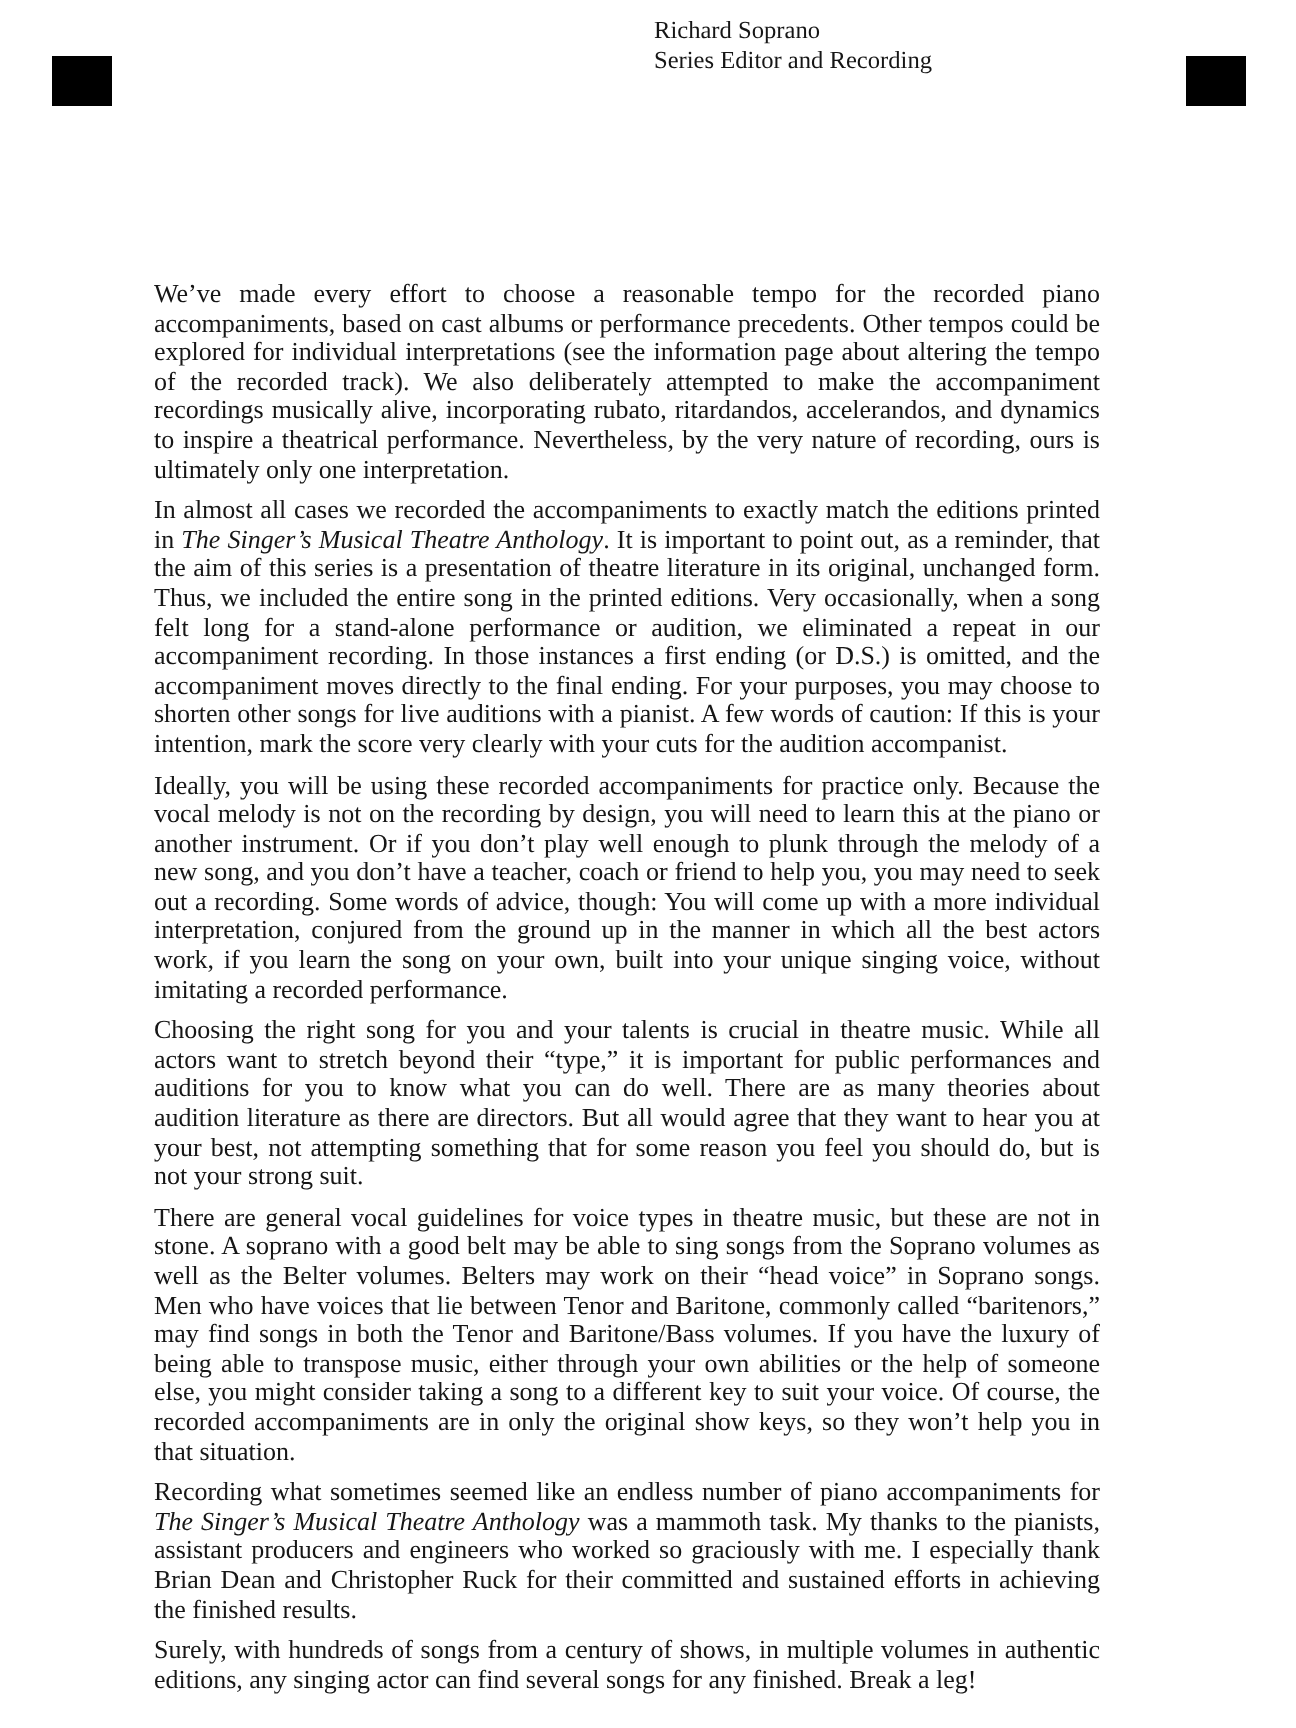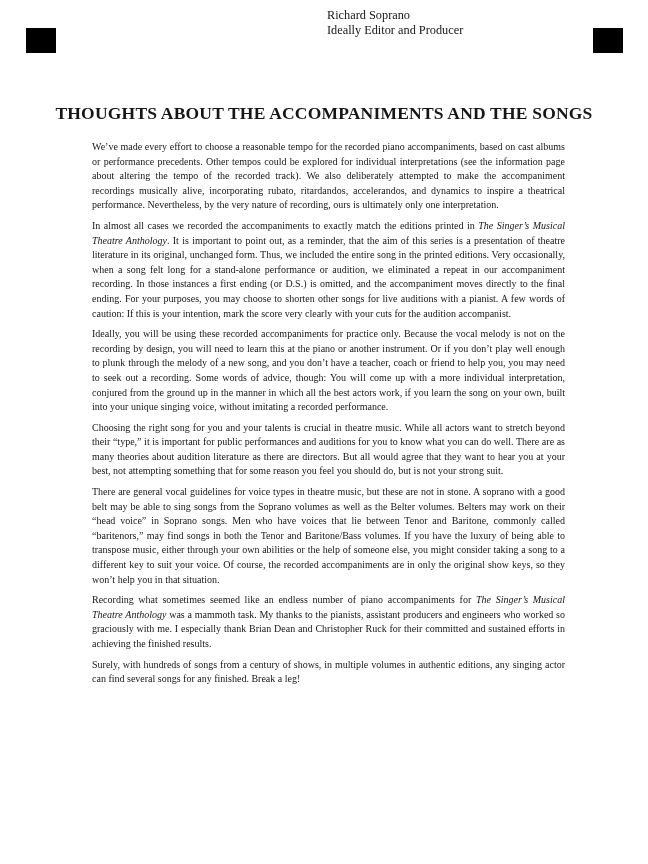--- a/index.html
+++ b/index.html
@@ -33,23 +33,23 @@
     margin: 0;
     text-align: center;
     font-size: 17.5px;
     font-weight: bold;
     letter-spacing: 0.2px;
     white-space: nowrap;
   }
   .doc-body {
     position: absolute;
     top: 140px;
-    left: 92px;
+    left: 77px;
     width: 473px;
-    font-size: 10px;
+    font-size: 13px;
     line-height: 14.6px;
     text-align: justify;
   }
   .doc-body p {
     margin: 0 0 6px 0;
   }
   .doc-body em {
     font-style: italic;
   }
   .signature {
@@ -60,30 +60,29 @@
     line-height: 15px;
   }
 </style>
 </head>
 <body>
 
 <div class="page">
   <div class="corner-mark left"></div>
   <div class="corner-mark right"></div>
 
-  <h1 class="doc-title">THOUGHTS ABOUT THE ACCOMPANIMENTS AND THE SONGS</h1>
 
   <div class="doc-body">
 
   <p><span>We’ve made every effort to choose a reasonable tempo for the recorded piano accompaniments, based on cast albums or performance precedents. Other tempos could be explored for individual interpretations (see the information page about altering the tempo of the recorded track). We also deliberately attempted to make the accompaniment recordings musically alive, incorporating rubato, ritardandos, accelerandos, and dynamics to inspire a theatrical performance. Nevertheless, by the very nature of recording, ours is ultimately only one interpretation.</span></p>
       <p><span>In almost all cases we recorded the accompaniments to exactly match the editions printed in </span><em>The Singer’s Musical Theatre Anthology</em><span>. It is important to point out, as a reminder, that the aim of this series is a presentation of theatre literature in its original, unchanged form. Thus, we included the entire song in the printed editions. Very occasionally, when a song felt long for a stand-alone performance or audition, we eliminated a repeat in our accompaniment recording. In those instances a first ending (or D.S.) is omitted, and the accompaniment moves directly to the final ending. For your purposes, you may choose to shorten other songs for live auditions with a pianist. A few words of caution: If this is your intention, mark the score very clearly with your cuts for the audition accompanist.</span></p>
       <p><span>Ideally, you will be using these recorded accompaniments for practice only. Because the vocal melody is not on the recording by design, you will need to learn this at the piano or another instrument. Or if you don’t play well enough to plunk through the melody of a new song, and you don’t have a teacher, coach or friend to help you, you may need to seek out a recording. Some words of advice, though: You will come up with a more individual interpretation, conjured from the ground up in the manner in which all the best actors work, if you learn the song on your own, built into your unique singing voice, without imitating a recorded performance.</span></p>
       <p><span>Choosing the right song for you and your talents is crucial in theatre music. While all actors want to stretch beyond their “type,” it is important for public performances and auditions for you to know what you can do well. There are as many theories about audition literature as there are directors. But all would agree that they want to hear you at your best, not attempting something that for some reason you feel you should do, but is not your strong suit.</span></p>
       <p><span>There are general vocal guidelines for voice types in theatre music, but these are not in stone. A soprano with a good belt may be able to sing songs from the Soprano volumes as well as the Belter volumes. Belters may work on their “head voice” in Soprano songs. Men who have voices that lie between Tenor and Baritone, commonly called “baritenors,” may find songs in both the Tenor and Baritone/Bass volumes. If you have the luxury of being able to transpose music, either through your own abilities or the help of someone else, you might consider taking a song to a different key to suit your voice. Of course, the recorded accompaniments are in only the original show keys, so they won’t help you in that situation.</span></p>
       <p><span>Recording what sometimes seemed like an endless number of piano accompaniments for </span><em>The Singer’s Musical Theatre Anthology</em><span> was a mammoth task. My thanks to the pianists, assistant producers and engineers who worked so graciously with me. I especially thank Brian Dean and Christopher Ruck for their committed and sustained efforts in achieving the finished results.</span></p>
       <p><span>Surely, with hundreds of songs from a century of shows, in multiple volumes in authentic editions, any singing actor can find several songs for any finished. Break a leg!</span></p>
     </div>
 
   <div class="signature">
     <div>Richard Soprano</div>
-    <div>Ideally Editor and Producer</div>
+    <div>Series Editor and Recording</div>
   </div>
 </div>
 
 </body></html>

